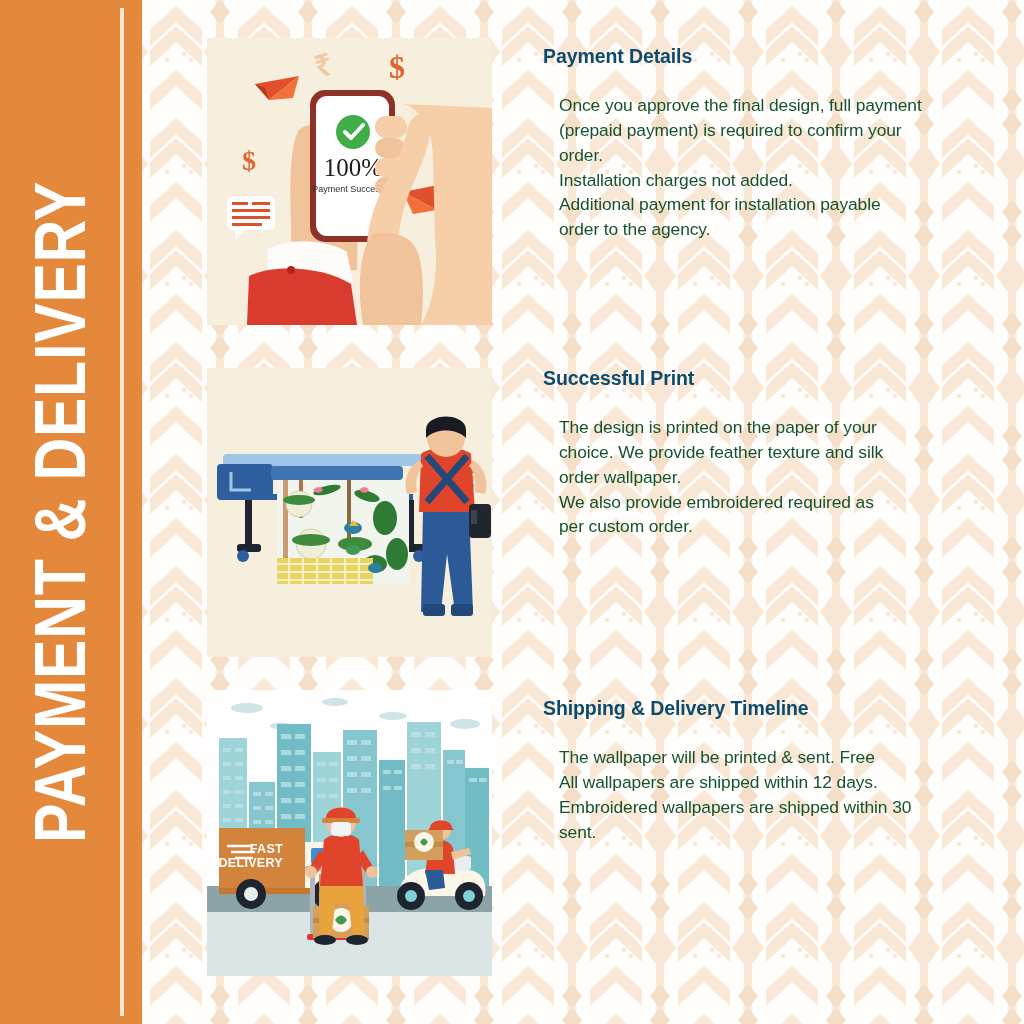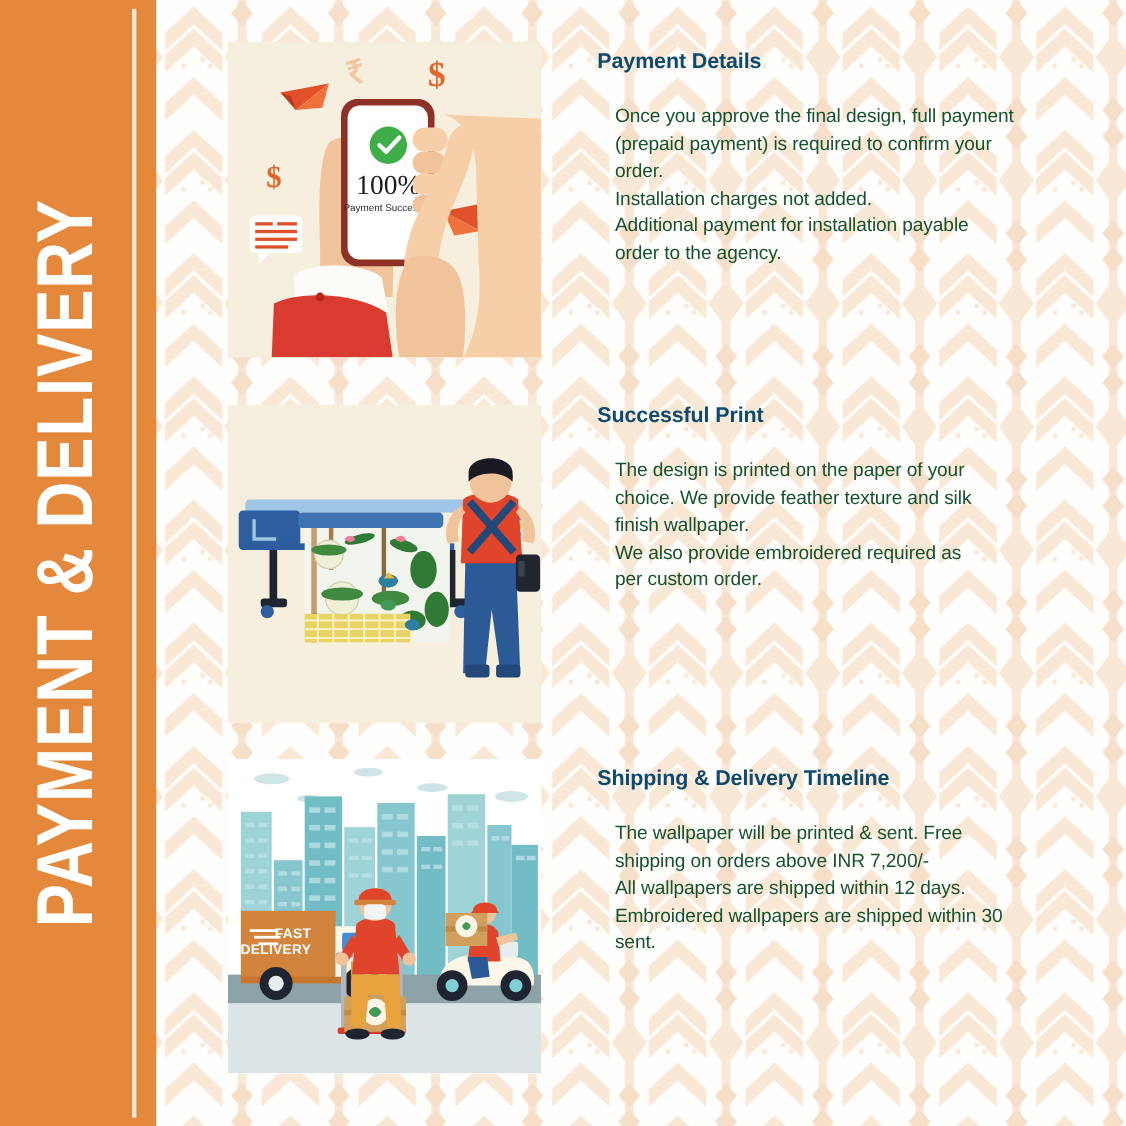--- a/index.html
+++ b/index.html
@@ -301,21 +301,21 @@
             <rect x="264" y="142" width="6" height="14" fill="#3A424E"></rect>
           </g>
         </svg>
       </div>
 
       <div class="txtcol" style="top:0px;">
         <h2 class="sec-title">Successful Print</h2>
         <p class="sec-body">
           <span>The design is printed on the paper of your</span>
           <span>choice. We provide feather texture and silk</span>
-          <span>finish wallpaper.</span>
+          <span>order wallpaper.</span>
           <span>We also provide embroidered required as</span>
           <span>per custom order.</span>
         </p>
       </div>
     </div>
 
     <div class="row" style="top:690px;height:300px;">
 
       <div class="illus ill3" style="top:0;">
         <svg viewBox="0 0 285 286" width="285" height="286" aria-hidden="true">
@@ -474,21 +474,20 @@
             <ellipse cx="118" cy="250" rx="11" ry="5" fill="#1E2430"></ellipse>
             <ellipse cx="150" cy="250" rx="11" ry="5" fill="#1E2430"></ellipse>
           </g>
         </svg>
       </div>
 
       <div class="txtcol" style="top:8px;">
         <h2 class="sec-title">Shipping &amp; Delivery Timeline</h2>
         <p class="sec-body">
           <span>The wallpaper will be printed &amp; sent. Free</span>
-          <span>shipping on orders above INR 7,200/-</span>
           <span>All wallpapers are shipped within 12 days.</span>
           <span>Embroidered wallpapers are shipped within 30</span>
           <span>sent.</span>
         </p>
       </div>
     </div>
 
   </div>
 </div>
 

